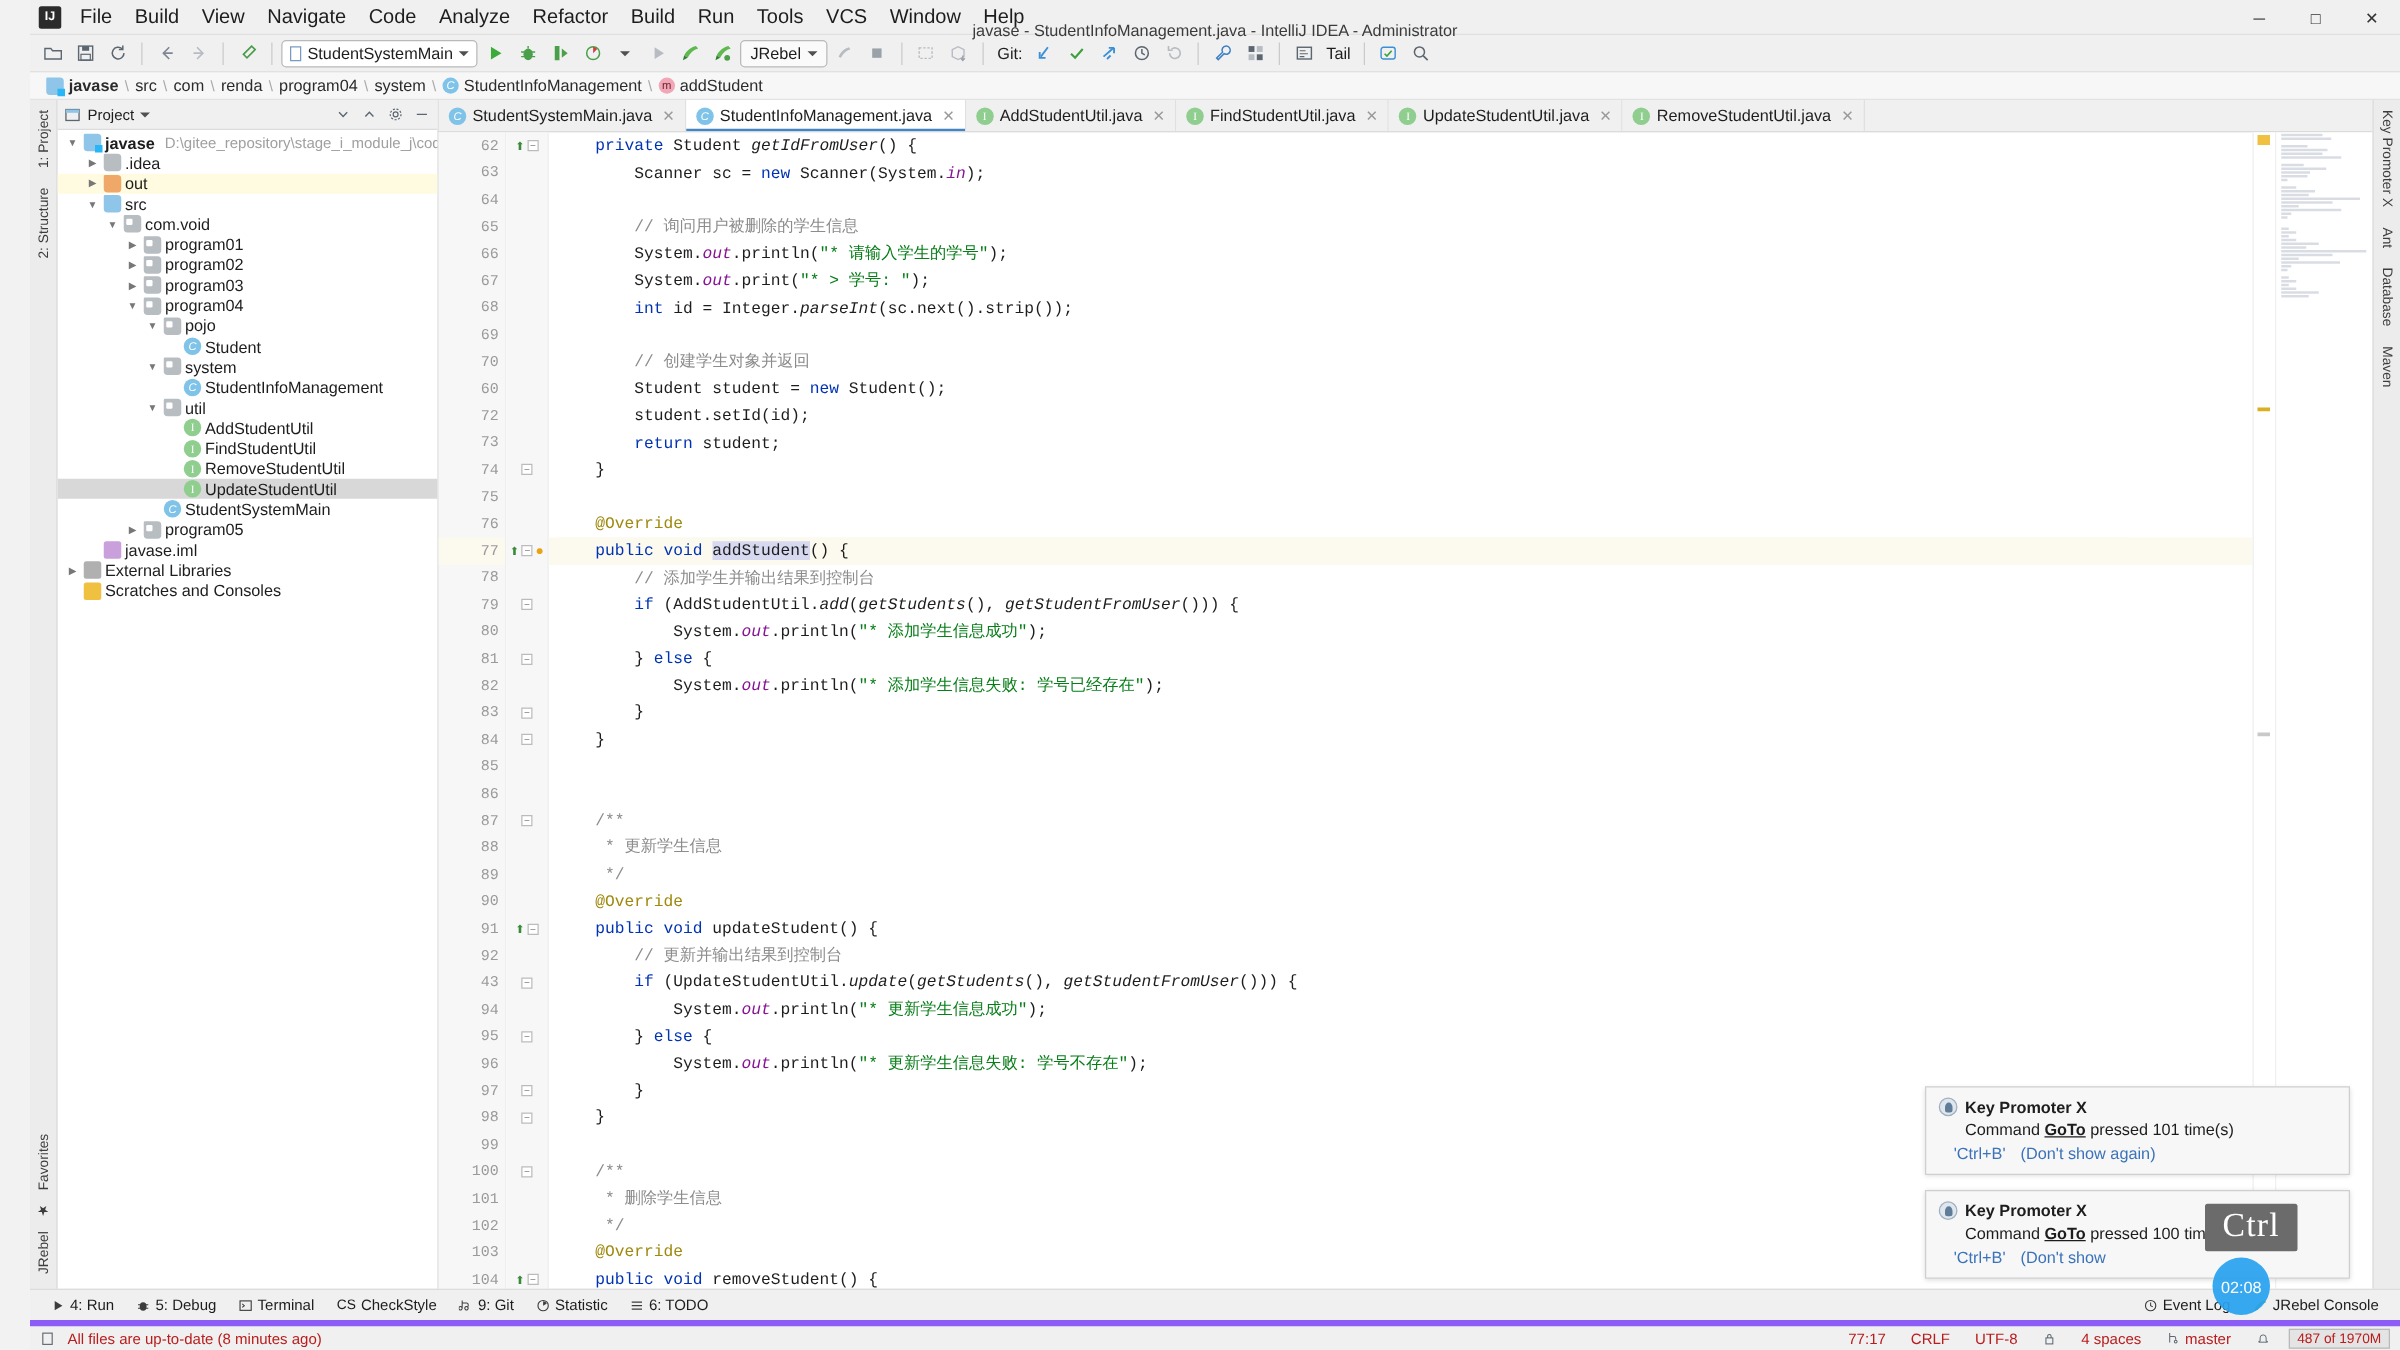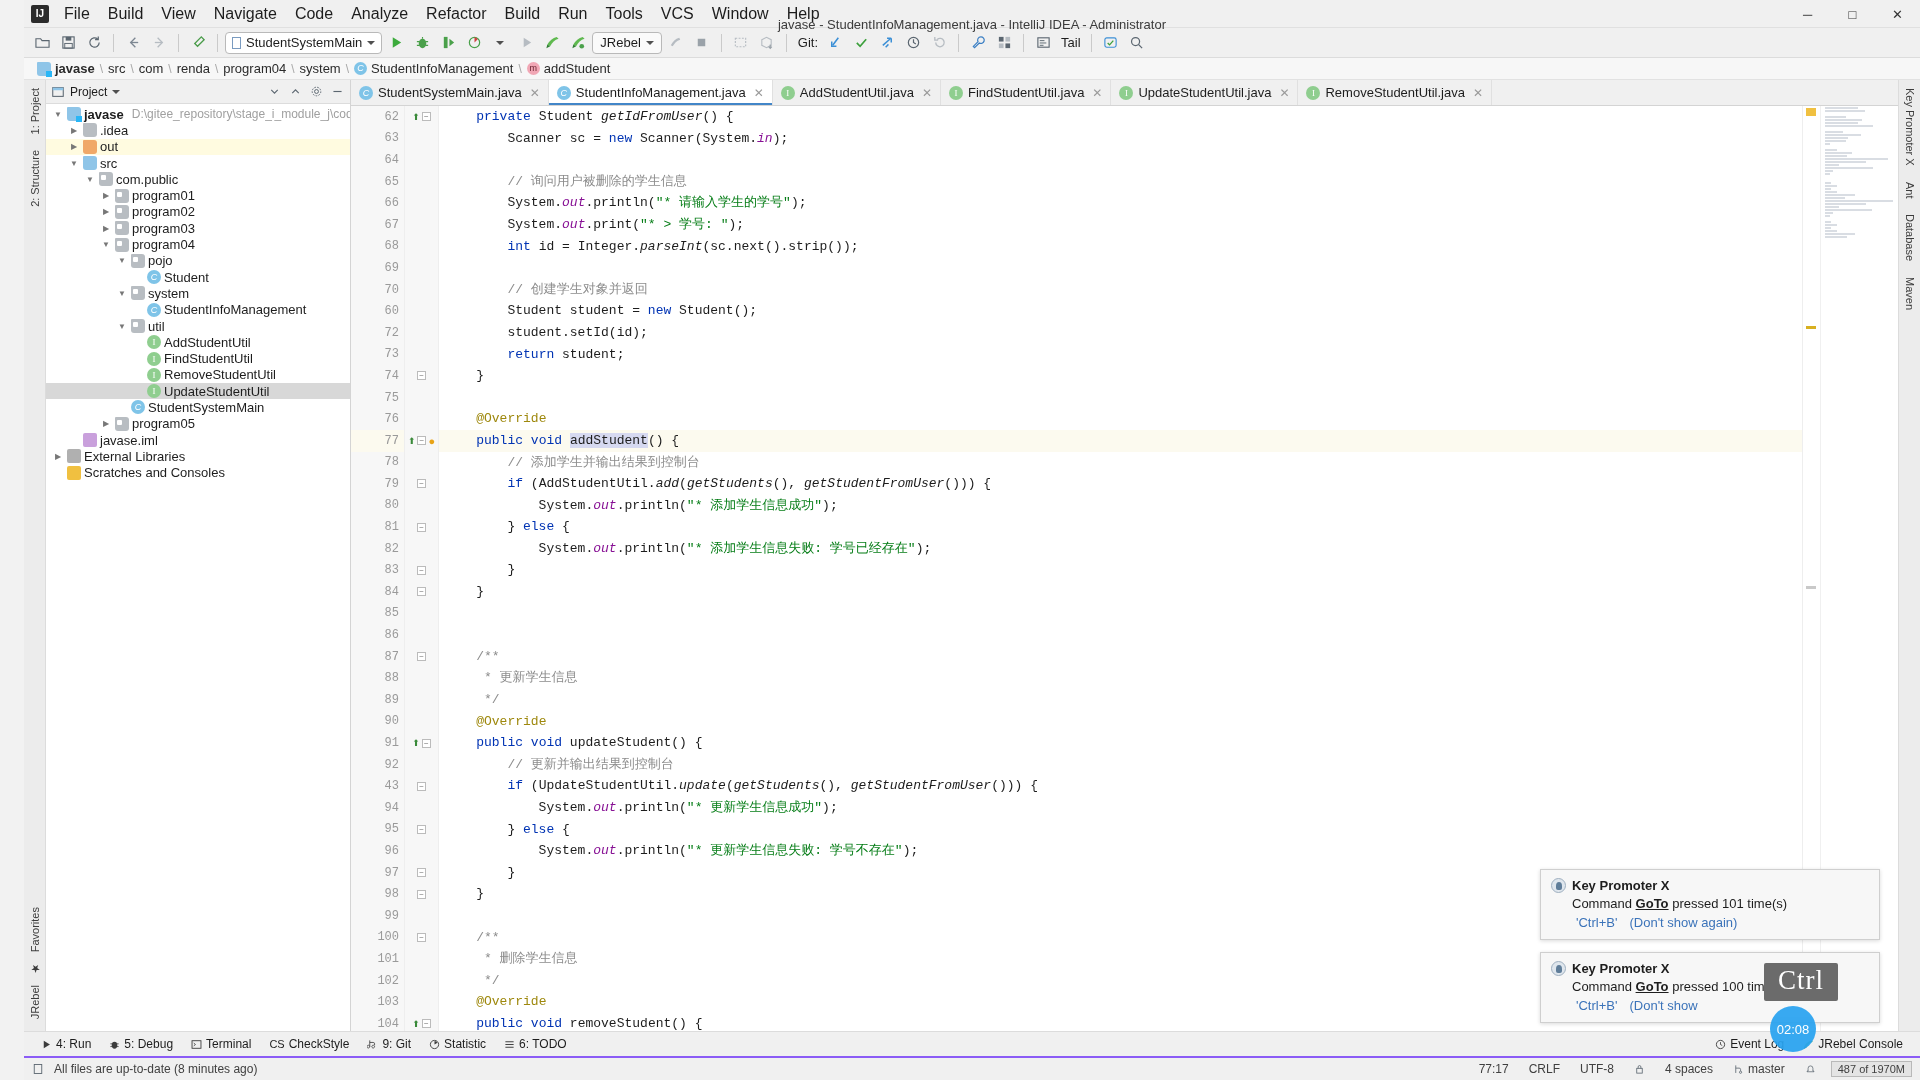--- a/index.html
+++ b/index.html
@@ -210,21 +210,21 @@
   }
   .notif-h { display:flex; align-items:center; gap:6px; font-weight:bold; margin-bottom:3px; }
   .kpx-ico {
     width:15px;height:15px;border-radius:50%;background:#dfe6ed;border:1px solid #9fb0c0;
     flex:none; position:relative;
   }
   .kpx-ico::after{content:'';position:absolute;left:4px;top:3px;width:6px;height:8px;
     background:#5f7d99;border-radius:50% 50% 2px 2px;}
   .notif-b { margin-left:21px; color:#1d1d1d; }
   .notif-b b { text-decoration:underline; }
-  .notif-f { margin-left:25px; margin-top:4px; color:#3b73b9; display:flex; gap:12px; }
+  .notif-f { margin-left:12px; margin-top:4px; color:#3b73b9; display:flex; gap:12px; }
 
   .ctrl-badge {
     position:absolute; right:60px; bottom:30px; background:#6b6b6b; color:#fff;
     font-size:27px; padding:2px 14px 5px; border-radius:2px; z-index:25;
     font-family:"Liberation Serif", serif; letter-spacing:1px;
   }
   .clock-bubble {
     position:absolute; right:104px; bottom:4px; width:46px; height:46px; border-radius:50%;
     background:#29a3f0; color:#fff; font-size:13px; display:flex; align-items:center;
     justify-content:center; z-index:26; opacity:.93;
@@ -234,21 +234,21 @@
   .bottom-strip {
     height:25px; display:flex; align-items:center; padding:0 8px; gap:0px;
     background:#f0f0f0; border-top:1px solid #dcdcdc; font-size:12px; flex:none;
     position:relative;
   }
   .btool { display:flex; align-items:center; gap:4px; padding:2px 9px; color:#1d1d1d; }
   .bspacer { flex:1; }
 
   .statusbar {
     height:24px; display:flex; align-items:center; padding:0 8px; gap:10px;
-    background:#f0f0f0; border-top:2px solid #8b5cf6; font-size:12px; color:#404040;
+    background:#f0f0f0; border-top:5px solid #8b5cf6; font-size:12px; color:#b91c1c;
     flex:none; position:relative;
   }
   .sb-item { display:flex; align-items:center; gap:4px; padding:0 5px; }
   .mem {
     border:1px solid #b9b9b9; background:#e4e4e4; padding:1px 6px; font-size:11px;
   }
   svg { display:block; }
 </style>
 </head>
 <body>
@@ -562,21 +562,21 @@
             <span class="n-label">out</span>
           </div>
           <div class="node" style="padding-left: 22px;">
             <span class="arrow">▼</span>
             <span class="ico folder"></span>
             <span class="n-label">src</span>
           </div>
           <div class="node" style="padding-left: 38px;">
             <span class="arrow">▼</span>
             <span class="ico folder grey pkg"></span>
-            <span class="n-label">com.public</span>
+            <span class="n-label">com.void</span>
           </div>
           <div class="node" style="padding-left: 54px;">
             <span class="arrow">▶</span>
             <span class="ico folder grey pkg"></span>
             <span class="n-label">program01</span>
           </div>
           <div class="node" style="padding-left: 54px;">
             <span class="arrow">▶</span>
             <span class="ico folder grey pkg"></span>
             <span class="n-label">program02</span>

